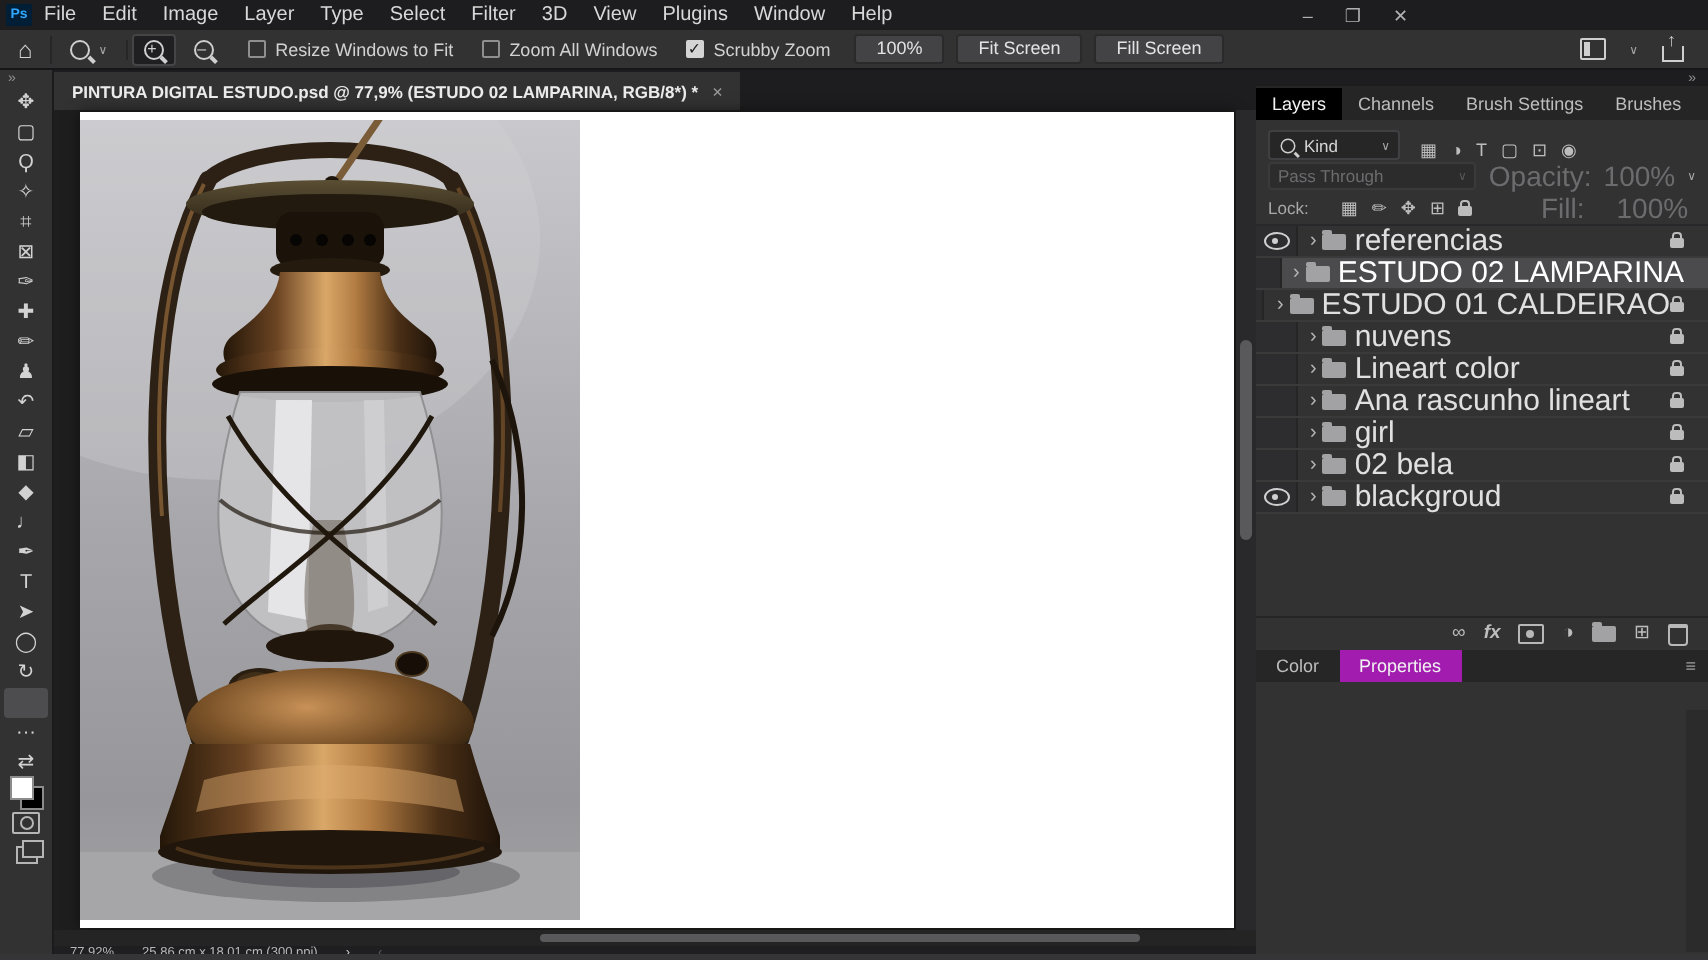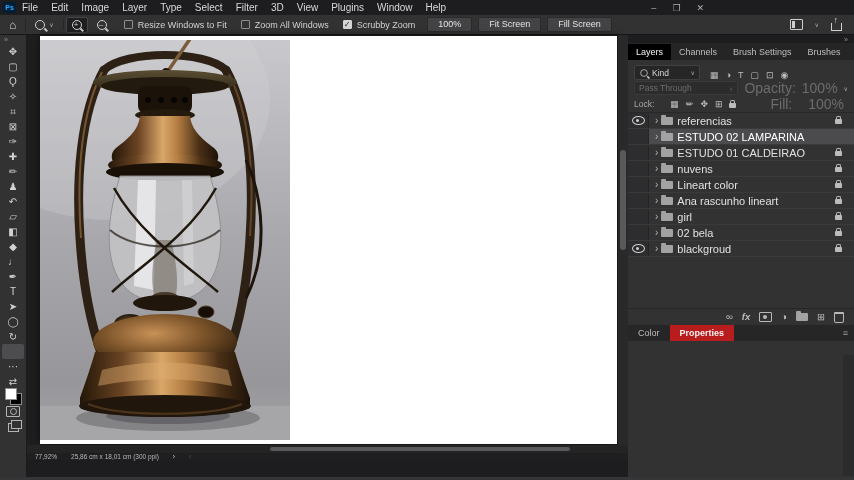--- a/index.html
+++ b/index.html
@@ -93,39 +93,39 @@
   .lockrow{height:16px;display:flex;align-items:center;padding:0 6px;gap:16px;}
   .lock-lab{font-size:8.5px;color:#a8a8a8;}
   #lockicons{display:flex;gap:7px;align-items:center;}
   
   #lrows{border-top:1px solid #28282a;}
   .lrow{display:flex;align-items:stretch;height:15px;border-bottom:1px solid #3a3a3b;}
   .eye-well{width:20px;display:flex;align-items:center;justify-content:center;background:#2d2d2f;border-right:1px solid #252526;}
   .lrow-c{flex:1;display:flex;align-items:center;padding:0 12px 0 4px;}
   .lrow.selected .lrow-c{background:#4b4b4e;}
   .chev{color:#b5b5b5;font-size:10px;margin:0 3px 0 2px;line-height:1;}
-  .lname{flex:1;font-size:11px;color:#e0e0e0;white-space:nowrap;overflow:hidden;margin-left:4px;}
+  .lname{flex:1;font-size:15px;color:#e0e0e0;white-space:nowrap;overflow:hidden;margin-left:4px;}
   .lrow.selected .lname{color:#ffffff;}
   .eye-ic{display:inline-block;width:11px;height:7px;border:1px solid #d0d0d0;border-radius:50%;position:relative;}
   .eye-ic::after{content:'';position:absolute;left:3px;top:1.5px;width:3px;height:3px;border-radius:50%;background:#d0d0d0;}
   .folder-ic{display:inline-block;width:12px;height:8px;background:#a2a2a4;border-radius:1px;position:relative;}
   .folder-ic::before{content:'';position:absolute;top:-2px;left:0;width:5px;height:2px;background:#a2a2a4;border-radius:1px 1px 0 0;}
   .lock-ic{display:inline-block;width:7px;height:5px;background:#bcbcbc;border-radius:1px;position:relative;margin-top:2px;}
   .lock-ic::before{content:'';position:absolute;top:-3px;left:1px;width:3px;height:3px;border:1px solid #bcbcbc;border-bottom:none;border-radius:2px 2px 0 0;}
   .lfill{flex:1;}
   .lfooter{height:16px;border-top:1px solid #262627;display:flex;align-items:center;justify-content:flex-end;gap:9px;padding:0 10px;}
   .lfooter .f-ic{font-size:9.5px;}
   .fx{font-style:italic;font-weight:bold;font-size:9px;}
   .mask-ic{display:inline-block;width:11px;height:8px;border:1px solid #b8b8b8;border-radius:1px;position:relative;}
   .mask-ic::after{content:'';position:absolute;left:3px;top:1.5px;width:4px;height:4px;border-radius:50%;background:#b8b8b8;}
   .trash-ic{display:inline-block;width:8px;height:8px;border:1px solid #b8b8b8;border-top:2px solid #b8b8b8;border-radius:1px 1px 2px 2px;}
   
   #proptabs{height:16px;background:#262627;display:flex;align-items:flex-end;font-size:9px;color:#bdbdbd;}
   .ptab2{padding:3px 10px;}
-  .ptab2.active{background:#b91c1c;color:#f2f2f2;font-weight:700;}
+  .ptab2.active{background:#a21caf;color:#f2f2f2;font-weight:400;}
   #proptabs .hamb{margin-left:auto;padding:0 6px 3px;color:#9f9f9f;font-size:9px;}
   #propbody{flex:1;background:#323233;position:relative;}
   #propbody .empty{padding:12px 0 0 9px;font-size:9px;color:#cccccc;}
   #propbody .rstrip{position:absolute;right:0;top:14px;bottom:4px;width:11px;background:#2b2b2c;}
   #bottomstrip{position:absolute;left:0;bottom:0;width:854px;height:3px;background:#353537;z-index:9;}
   .glyph-ic{line-height:1;}
 </style>
 </head>
 <body>
 
@@ -278,20 +278,26 @@
         <div class="tool">
           <span class="quickmask-ic"></span>
         </div>
         <div class="tool">
           <span class="screenmode-ic"></span>
         </div>
       </div>
   </div>
 
   <div id="editor">
+    <div id="tabbar">
+      <span class="doctab">
+        <span>PINTURA DIGITAL ESTUDO.psd @ 77,9% (ESTUDO 02 LAMPARINA, RGB/8*) *</span>
+        <span class="close">×</span>
+      </span>
+    </div>
     <div id="canvasarea">
       <div id="doc">
         <svg id="photo" viewBox="0 0 250 400" preserveAspectRatio="none">
           <defs>
             <linearGradient id="bgg" x1="0" y1="0" x2="0" y2="1">
               <stop offset="0" stop-color="#c9c9cd"></stop>
                 <stop offset="0.5" stop-color="#a8a8ac"></stop>
               <stop offset="0.85" stop-color="#97979b"></stop>
                 <stop offset="1" stop-color="#a2a2a5"></stop>
             </linearGradient>

